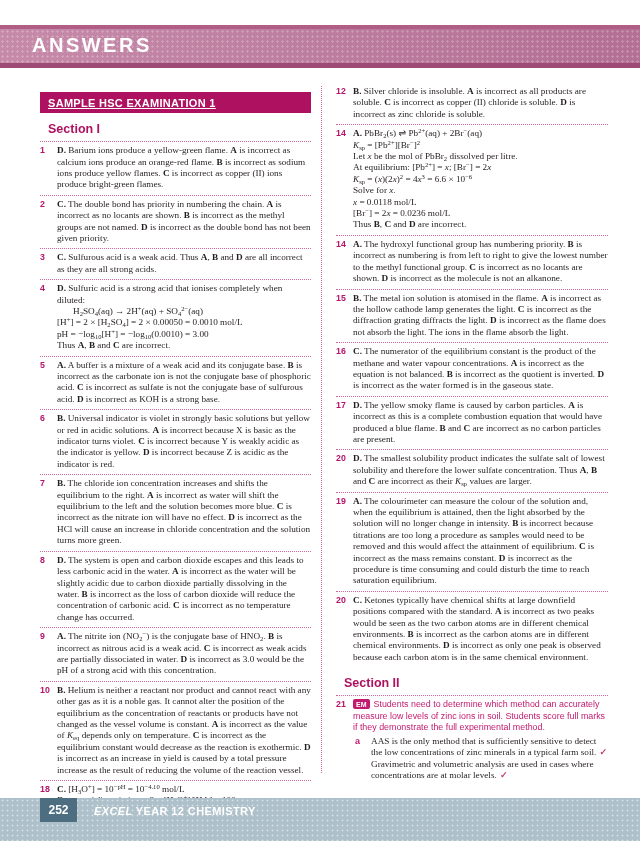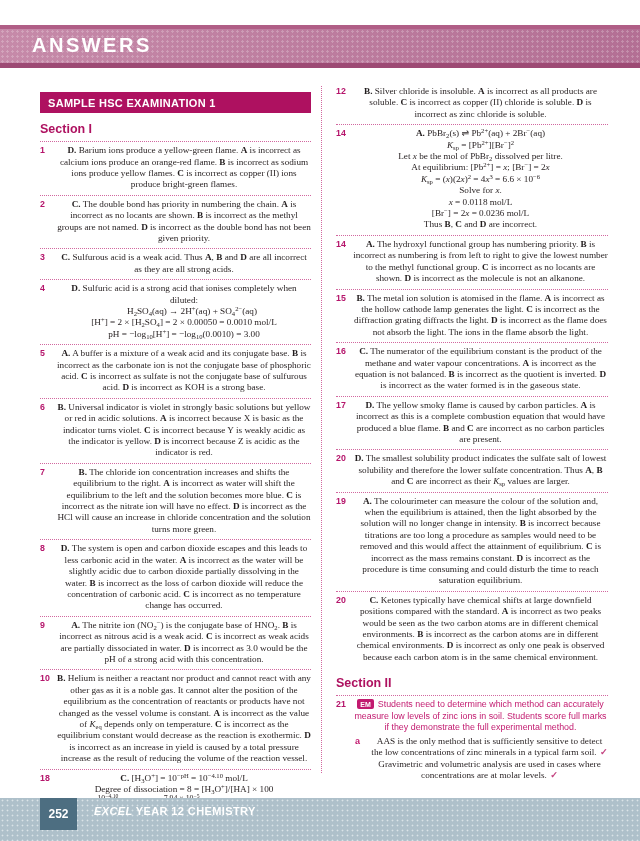--- a/index.html
+++ b/index.html
@@ -17,24 +17,24 @@
     font:bold 20px "Liberation Sans",sans-serif;letter-spacing:2.5px;}
 
   
   .content{position:absolute;top:84px;left:0;width:100%;}
   .col{font-size:9.2px;line-height:11.4px;}
   .col-left{position:absolute;left:40px;width:271px;top:8px;}
   .col-right{position:absolute;left:336px;width:272px;top:2px;}
   .col-divider{position:absolute;left:321px;top:86px;height:687px;border-left:1px dotted #d2679f;}
 
   .exam-banner{background:#ae1160;color:#fff;font:bold 11px/1.1 "Liberation Sans",sans-serif;
-    letter-spacing:.3px;padding:5px 8px 4px;margin:0 0 5px;}
-  .section-heading{color:#ae1160;font:bold 12.5px "Liberation Sans",sans-serif;margin:9px 0 5px;}
-
-  .answer{position:relative;padding:3px 0 4px 17px;border-top:1px dotted #d2679f;text-align:center;}
+    letter-spacing:.3px;padding:5px 8px 4px;margin:0 0 5px;text-decoration:underline;}
+  .section-heading{color:#ae1160;font:bold 12.5px "Liberation Sans",sans-serif;margin:9px 8px 5px;}
+
+  .answer{position:relative;padding:3px 0 4px 17px;border-top:1px dotted #d2679f;}
   .col > .answer:first-child{border-top:0;padding-top:0;}
   .col > .answer:first-child .qnum{top:0;}
   .qnum{position:absolute;left:0;top:3px;color:#b5156b;font:bold 8.8px "Liberation Sans",sans-serif;}
   .ans-line{min-height:11.4px;}
   .ans-line.indent{padding-left:16px;}
   strong{color:#221d1e;}
   sub,sup{font-size:.72em;line-height:0;}
   sub{vertical-align:-.25em;}
   sup{vertical-align:.45em;}
   .frac{display:inline-flex;flex-direction:column;align-items:center;vertical-align:middle;
@@ -47,21 +47,21 @@
     padding:1.5px 3px;border-radius:2px;margin-right:4px;vertical-align:.5px;}
   .sub-item{position:relative;padding-left:18px;margin-top:2px;}
   .sub-label{position:absolute;left:2px;top:0;color:#c21a6f;font:bold 9px "Liberation Sans",sans-serif;}
   .check{color:#c2407e;font-weight:bold;margin-left:1px;}
 
   
   .footer-band{position:absolute;left:0;bottom:0;width:100%;height:43px;
     background-color:#aec0ca;
     background-image:radial-gradient(rgba(255,255,255,.55) .8px,transparent 1.1px);
     background-size:5px 5px;}
-  .page-num-box{position:absolute;left:40px;top:0;width:37px;height:32px;background:#4d6e81;
+  .page-num-box{position:absolute;left:40px;top:0;width:37px;height:24px;background:#4d6e81;
     display:flex;align-items:center;justify-content:center;color:#fff;
     font:bold 12px "Liberation Sans",sans-serif;}
   .book-title{position:absolute;left:94px;top:7px;color:#ffffff;
     font:bold 11px "Liberation Sans",sans-serif;letter-spacing:.4px;}
   .book-title em{margin-right:3px;}
 </style>
 </head>
 <body>
 
 <div class="page">
@@ -92,20 +92,21 @@
             <div class="ans-line"><strong>C.</strong> Sulfurous acid is a weak acid. Thus <strong>A</strong>, <strong>B</strong> and <strong>D</strong> are all incorrect as they are all strong acids.</div>
           </div>
         </div>
         <div class="answer">
           <span class="qnum">4</span>
           <div class="answer-body">
             <div class="ans-line"><strong>D.</strong> Sulfuric acid is a strong acid that ionises completely when diluted:</div>
             <div class="ans-line indent">H<sub>2</sub>SO<sub>4</sub>(aq) → 2H<sup>+</sup>(aq) + SO<sub>4</sub><sup>2−</sup>(aq)</div>
             <div class="ans-line">[H<sup>+</sup>] = 2 × [H<sub>2</sub>SO<sub>4</sub>] = 2 × 0.00050 = 0.0010 mol/L</div>
             <div class="ans-line">pH = −log<sub>10</sub>[H<sup>+</sup>] = −log<sub>10</sub>(0.0010) = 3.00</div>
+            <div class="ans-line">Thus <strong>A</strong>, <strong>B</strong> and <strong>C</strong> are incorrect.</div>
           </div>
         </div>
         <div class="answer">
           <span class="qnum">5</span>
           <div class="answer-body">
             <div class="ans-line"><strong>A.</strong> A buffer is a mixture of a weak acid and its conjugate base. <strong>B</strong> is incorrect as the carbonate ion is not the conjugate base of phosphoric acid. <strong>C</strong> is incorrect as sulfate is not the conjugate base of sulfurous acid. <strong>D</strong> is incorrect as KOH is a strong base.</div>
           </div>
         </div>
         <div class="answer">
           <span class="qnum">6</span>

